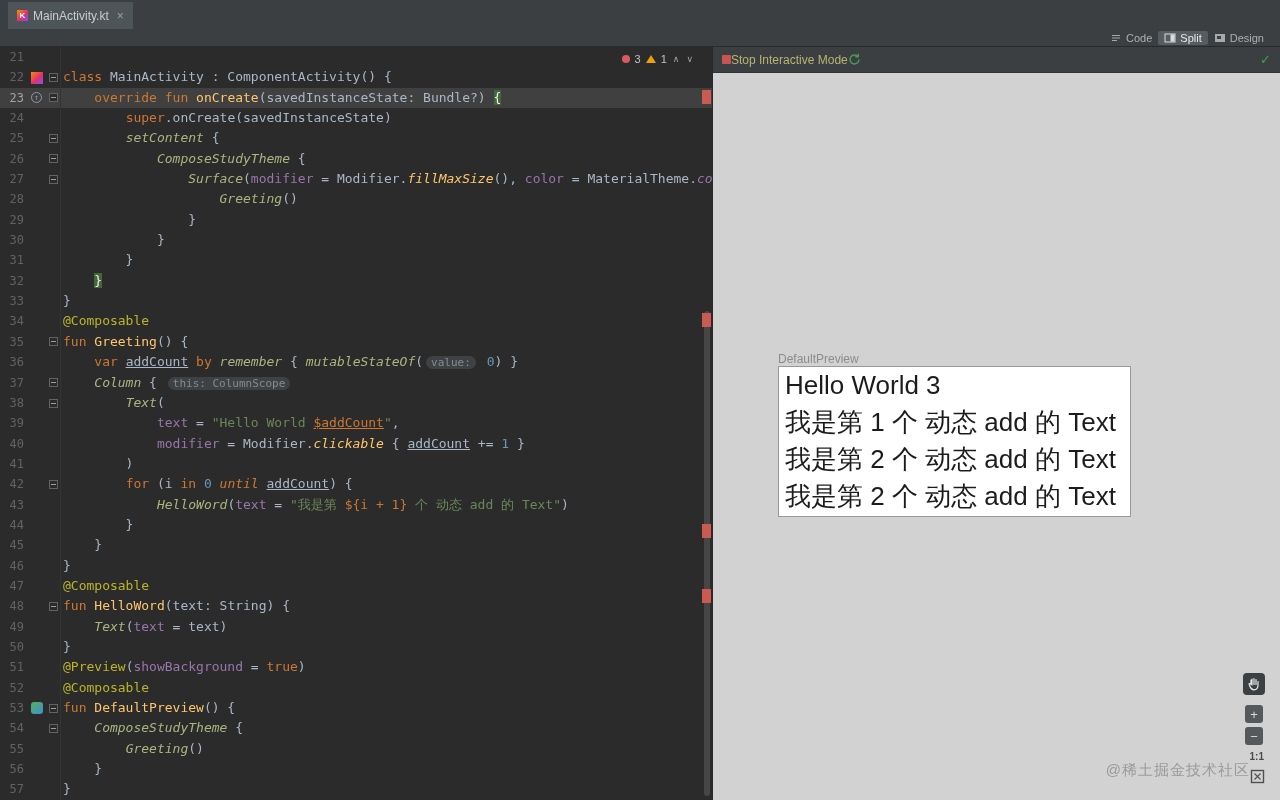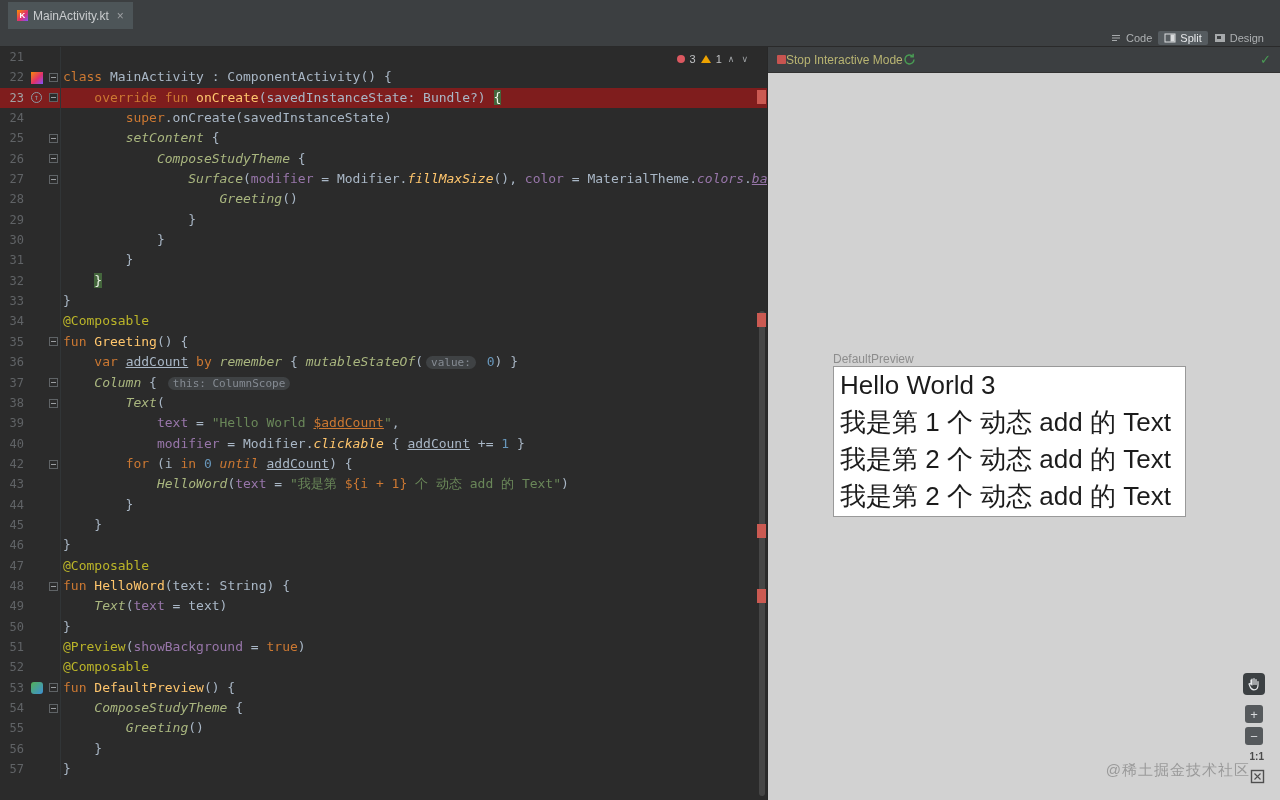--- a/index.html
+++ b/index.html
@@ -14,24 +14,24 @@
 
   
   .modebar{height:18px;background:#3c3f41;border-bottom:1px solid #2a2a2a;display:flex;justify-content:flex-end;align-items:center;padding:0 10px;flex:none}
   .mode{display:flex;align-items:center;gap:4px;padding:1px 6px;color:#adb0b2;font-size:11px;border-radius:2px}
   .mode.active{background:#565c60;color:#e6e8ea}
 
   
   .main{flex:1;display:flex;min-height:0}
 
   
-  .editor{width:767px;flex:none;position:relative;background:#2b2b2b;overflow:hidden;font-family:"DejaVu Sans Mono","Liberation Mono",monospace}
+  .editor{width:712px;flex:none;position:relative;background:#2b2b2b;overflow:hidden;font-family:"DejaVu Sans Mono","Liberation Mono",monospace}
   .code-lines{position:absolute;inset:0}
   .line{display:flex;height:20.35px;line-height:20.35px;font-size:13px}
-  .line.current{background:#7f1d1d}
+  .line.current{background:#404040}
   .lnum{width:27px;flex:none;text-align:right;padding-right:3px;color:#606366;font-size:12px}
   .line.current .lnum{color:#a1a3a5}
   .licon{width:19px;flex:none;display:flex;align-items:center;justify-content:center}
   .lfold{width:15px;flex:none;display:flex;align-items:center;justify-content:center;border-right:1px solid #313537;margin-right:2px}
   .lcode{white-space:pre;flex:none;color:#a9b7c6}
   .gicon-kotlin{width:12px;height:12px;background:linear-gradient(135deg,#f88909,#e1306c 55%,#7f52ff);display:block}
   .gicon-override{width:11px;height:11px;border:1px solid #8d9aa5;border-radius:50%;color:#8d9aa5;font-size:8px;line-height:9px;text-align:center;display:block}
   .gicon-compose{width:12px;height:12px;border-radius:3px;background:linear-gradient(135deg,#53b156,#3d8fd6);display:block}
   .foldbox{width:9px;height:9px;border:1px solid #5f6366;position:relative;background:#2b2b2b;display:block}
   .foldbox::after{content:"";position:absolute;left:1px;right:1px;top:3px;height:1px;background:#9b9ea1}
@@ -257,20 +257,26 @@
             <span class="lfold"></span>
             <span class="lcode"><span class="tk d">            </span><span class="tk p">text</span><span class="tk d"> = </span><span class="tk s">"Hello World </span><span class="tk tu">$addCount</span><span class="tk s">"</span><span class="tk d">,</span></span>
           </div>
           <div class="line">
             <span class="lnum">40</span>
             <span class="licon"></span>
             <span class="lfold"></span>
             <span class="lcode"><span class="tk d">            </span><span class="tk p">modifier</span><span class="tk d"> = Modifier.</span><span class="tk fi">clickable</span><span class="tk d"> { </span><span class="tk du">addCount</span><span class="tk d"> += </span><span class="tk n">1</span><span class="tk d"> }</span></span>
           </div>
           <div class="line">
+            <span class="lnum">41</span>
+            <span class="licon"></span>
+            <span class="lfold"></span>
+            <span class="lcode"><span class="tk d">        )</span></span>
+          </div>
+          <div class="line">
             <span class="lnum">42</span>
             <span class="licon"></span>
             <span class="lfold">
               <span class="foldbox"></span>
             </span>
             <span class="lcode"><span class="tk d">        </span><span class="tk k">for</span><span class="tk d"> (i </span><span class="tk k">in</span><span class="tk d"> </span><span class="tk n">0</span><span class="tk d"> </span><span class="tk ki">until</span><span class="tk d"> </span><span class="tk du">addCount</span><span class="tk d">) {</span></span>
           </div>
           <div class="line">
             <span class="lnum">43</span>
             <span class="licon"></span>

